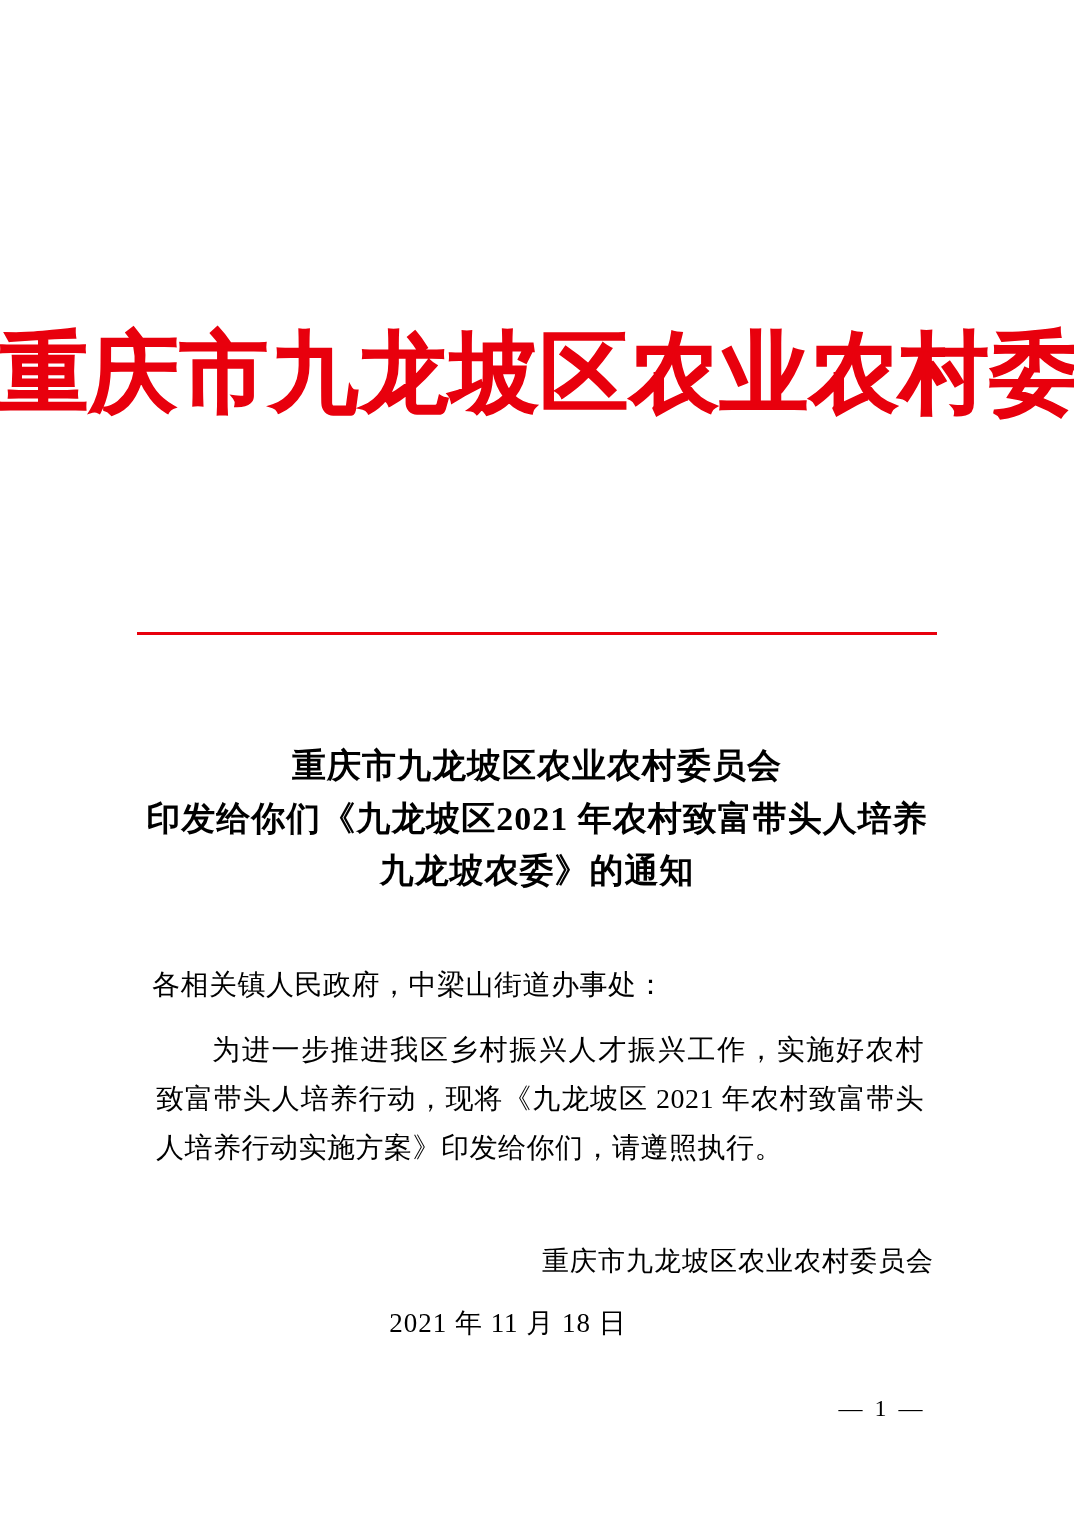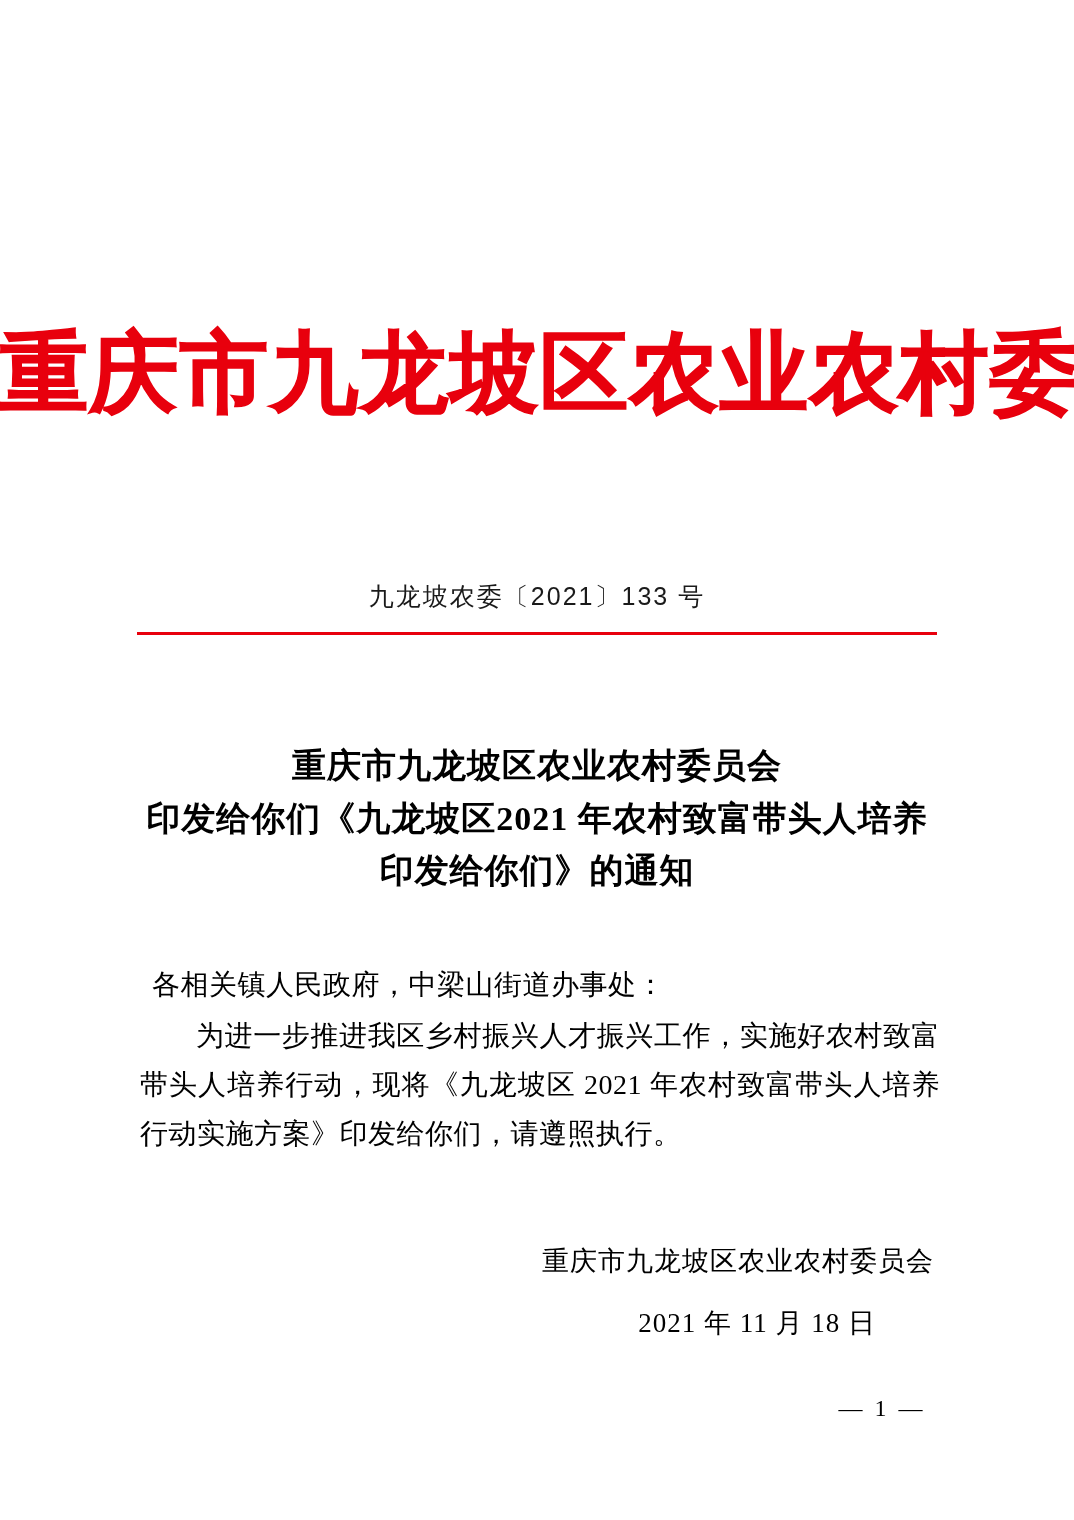--- a/index.html
+++ b/index.html
@@ -85,40 +85,40 @@
     top: 960px;
     left: 140px;
     width: 800px;
     font-size: 28px;
     line-height: 1.75;
     letter-spacing: 0.5px;
     color: #000;
   }
   .salutation { margin: 0 0 2px 12px; }
   .para {
-    margin: 0;
+    margin: 16px;
     text-indent: 56px;
     text-align: justify;
     text-justify: inter-ideograph;
   }
 
   
   .signature {
     position: absolute;
     top: 1230px;
     left: 140px;
     width: 800px;
     text-align: right;
     font-size: 27px;
     line-height: 2.3;
     letter-spacing: 1px;
     color: #000;
   }
   .sig-org { display: block; padding-right: 6px; }
-  .sig-date { display: block; padding-right: 64px; }
+  .sig-date { display: block; padding-right: 64px; text-align: center; }
 
   
   .page-number {
     position: absolute;
     top: 1395px;
     left: 0;
     width: 1074px;
     text-align: center;
     font-size: 24px;
     letter-spacing: 3px;
@@ -127,28 +127,27 @@
     box-sizing: border-box;
   }
 </style>
 </head>
 <body>
 
 <div class="page">
 
   <div class="masthead">重庆市九龙坡区农业农村委员会</div>
 
-  <div class="doc-number">九龙坡农委〔2021〕133 号</div>
 
   <div class="red-rule"></div>
 
   <div class="title-block">
     <span class="title-line">重庆市九龙坡区农业农村委员会</span>
     <span class="title-line">印发给你们《九龙坡区2021 年农村致富带头人培养</span>
-    <span class="title-line">印发给你们》的通知</span>
+    <span class="title-line">九龙坡农委》的通知</span>
   </div>
 
   <div class="body-block">
     <p class="salutation">各相关镇人民政府，中梁山街道办事处：</p>
     <p class="para">为进一步推进我区乡村振兴人才振兴工作，实施好农村致富带头人培养行动，现将《九龙坡区 2021 年农村致富带头人培养行动实施方案》印发给你们，请遵照执行。</p>
   </div>
 
   <div class="signature">
     <span class="sig-org">重庆市九龙坡区农业农村委员会</span>
     <span class="sig-date">2021 年 11 月 18 日</span>

